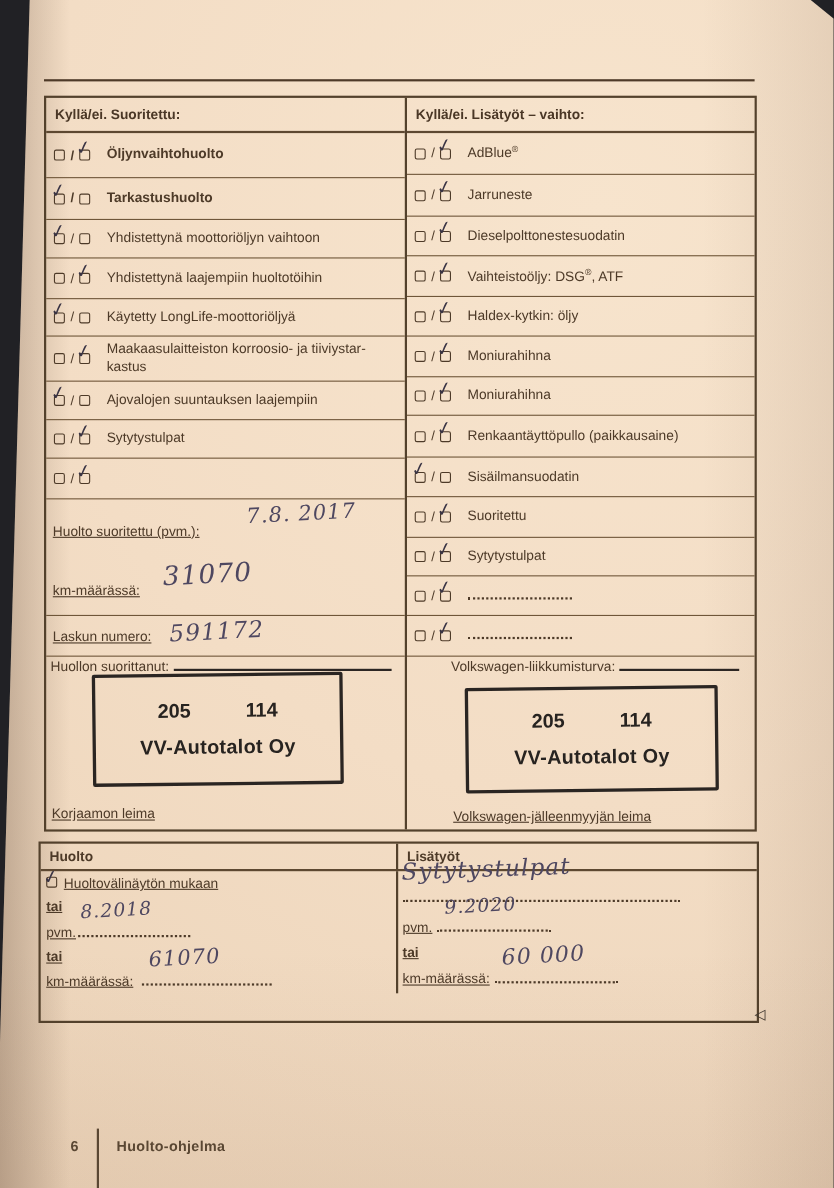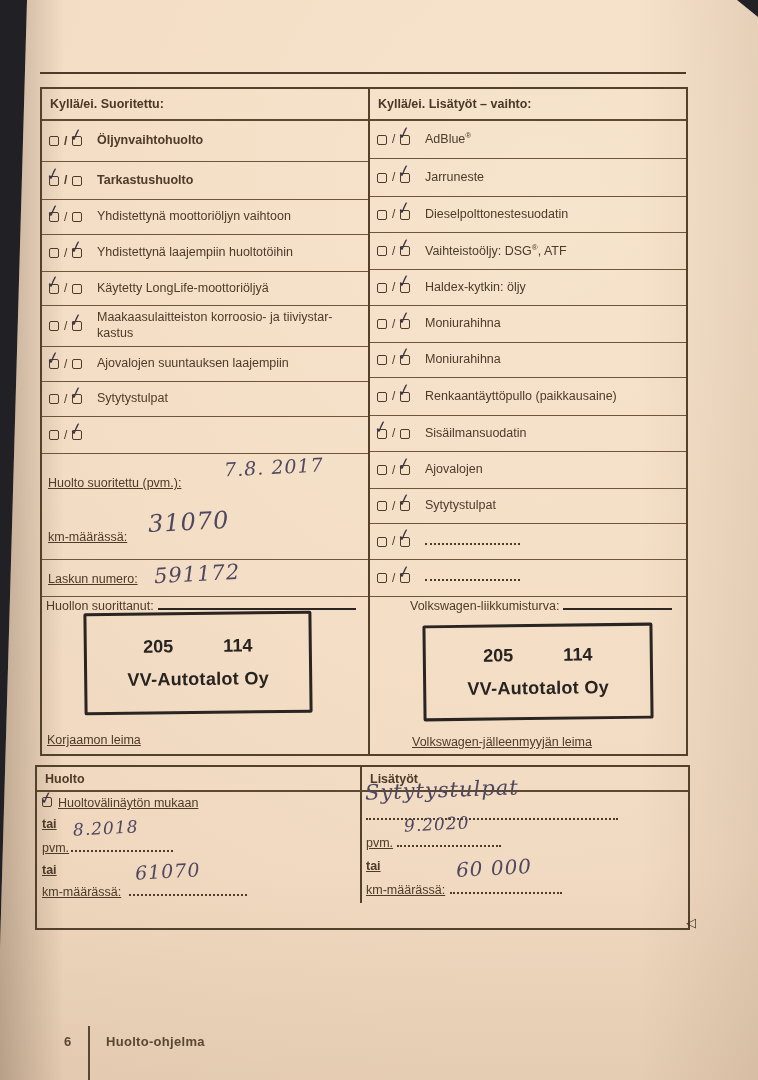--- a/index.html
+++ b/index.html
@@ -320,21 +320,21 @@
             </span>
             <span class="lbl">Sisäilmansuodatin</span>
           </div>
           <div class="crow" style="height: 37px;">
             <span class="cbpair">
               <span class="cb"></span>
               <span class="slash">/</span>
               <span class="cb"></span>
               <span class="tick" style="left: 20px;">✓</span>
             </span>
-            <span class="lbl">Ajovalojen</span>
+            <span class="lbl">Suoritettu</span>
           </div>
           <div class="crow" style="height: 35px;">
             <span class="cbpair">
               <span class="cb"></span>
               <span class="slash">/</span>
               <span class="cb"></span>
               <span class="tick" style="left: 20px;">✓</span>
             </span>
             <span class="lbl">Sytytystulpat</span>
           </div>

